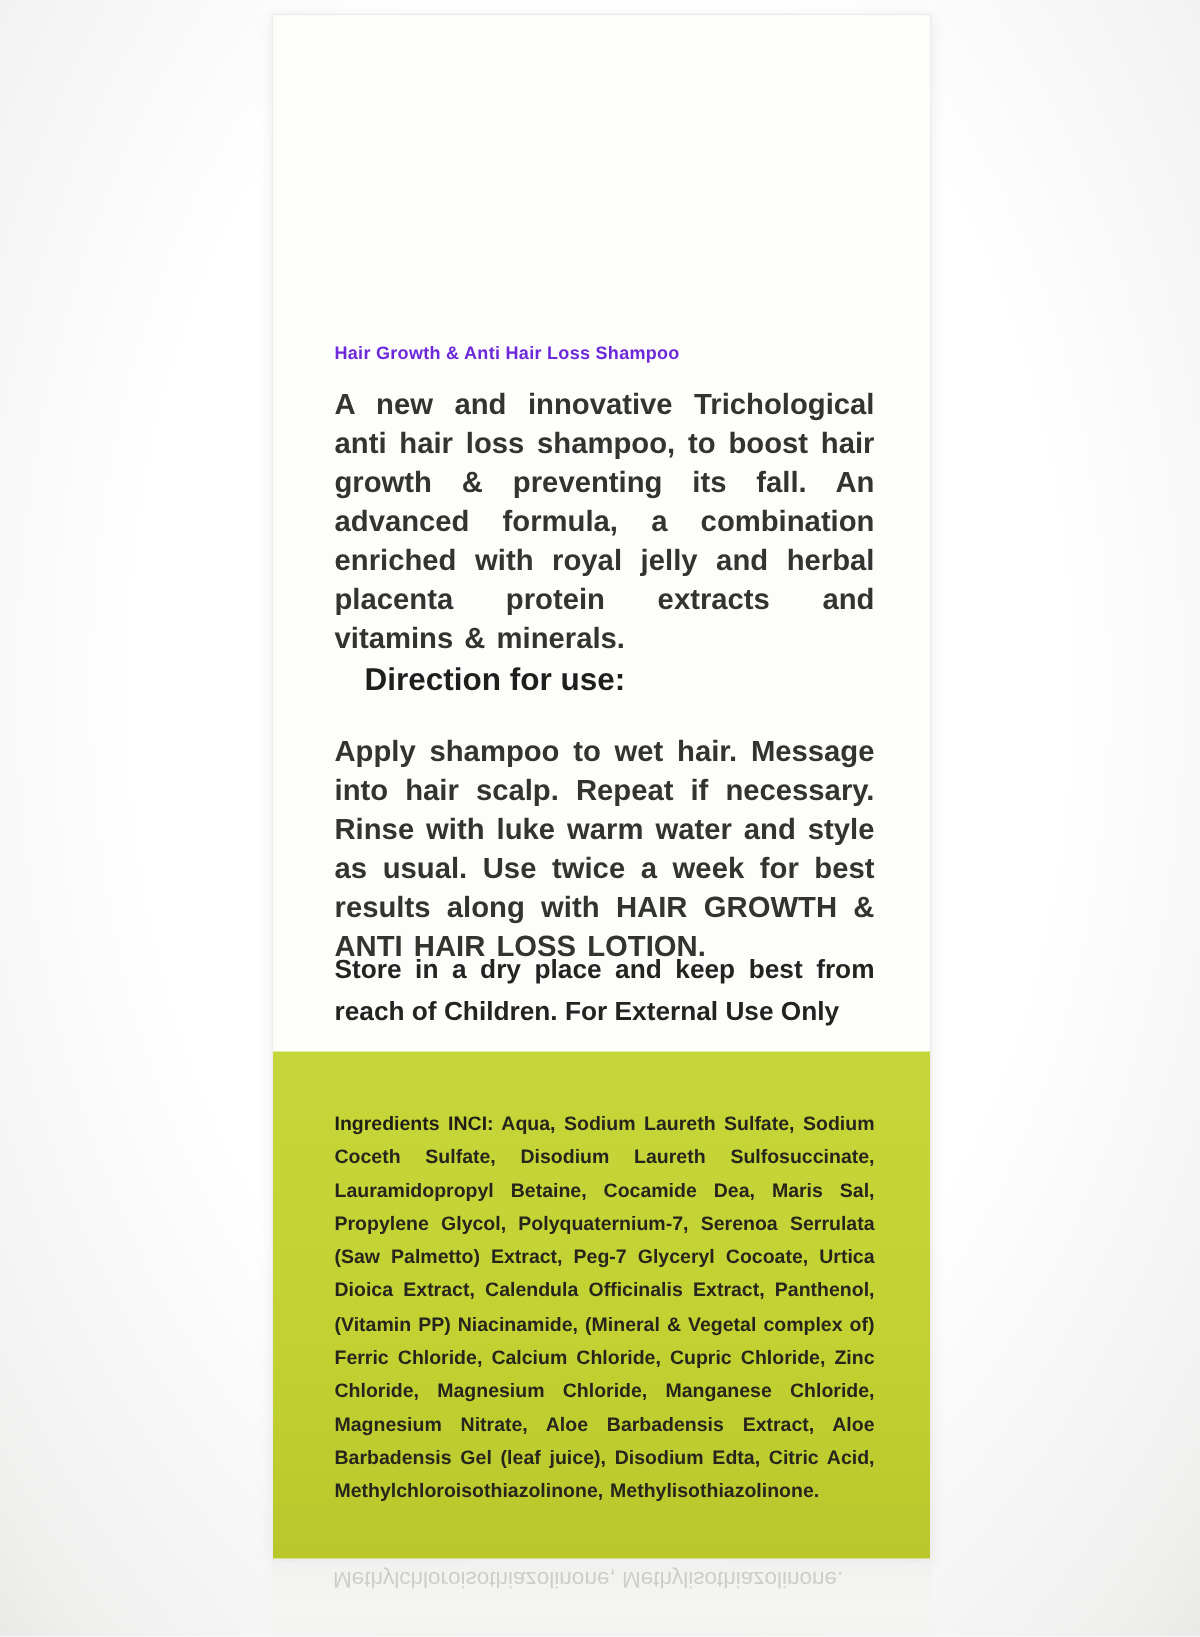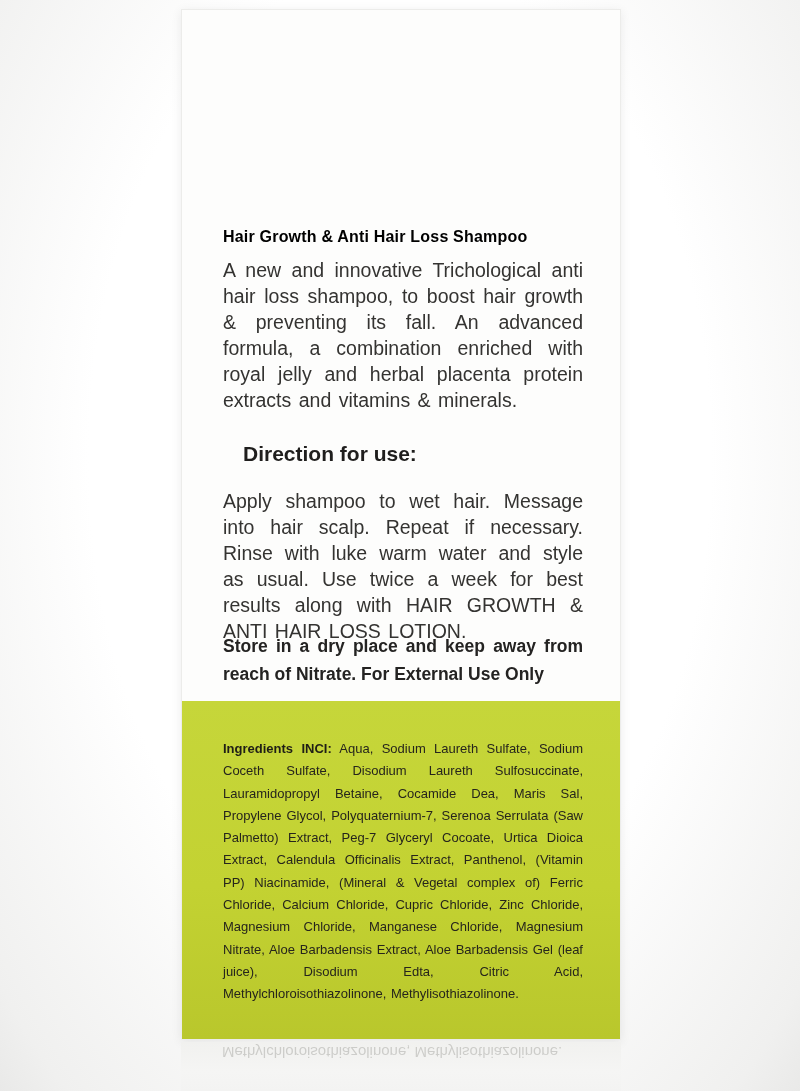--- a/index.html
+++ b/index.html
@@ -34,27 +34,28 @@
     top: 691px;
     width: 100%;
     height: 338px;
     background: linear-gradient(180deg, #c6d63a 0%, #c3d232 55%, #b9c72c 100%);
   }
   .txt {
     position: absolute;
     left: 41px;
     width: 360px;
     color: #2e2d2b;
+    font-weight: bold;
   }
   .product-title {
     top: 218px;
-    font-size: 16px;
+    font-size: 12px;
     font-weight: bold;
     letter-spacing: 0.2px;
-    color: #000000;
+    color: #6d28d9;
   }
   .product-desc {
     top: 247px;
     font-size: 19.5px;
     line-height: 26px;
     text-align: justify;
     word-spacing: 2px;
     color: #343331;
   }
   .dir-heading {
@@ -121,21 +122,21 @@
 <div class="box">
 
   <div class="txt product-title">Hair Growth &amp; Anti Hair Loss Shampoo</div>
 
   <div class="txt product-desc">A new and innovative Trichological anti hair loss shampoo,  to boost hair growth &amp; preventing its fall. An advanced formula,  a combination enriched with royal jelly and herbal placenta protein extracts and vitamins &amp; minerals.</div>
 
   <div class="txt dir-heading">Direction for use:</div>
 
   <div class="txt dir-body">Apply shampoo to wet hair. Message into hair scalp. Repeat if necessary. Rinse with luke warm water and style as usual. Use twice a week for best results along with  HAIR GROWTH &amp; ANTI HAIR LOSS LOTION.</div>
 
-  <div class="txt storage">Store in a dry place and keep away from reach of Nitrate. For External Use Only</div>
+  <div class="txt storage">Store in a dry place and keep best from reach of Children. For External Use Only</div>
 
   <div class="box-green">
     <div class="txt ingredients" style="top:37px;">
       <strong>Ingredients INCI:</strong><span> Aqua, Sodium Laureth Sulfate, Sodium Coceth Sulfate, Disodium Laureth Sulfosuccinate, Lauramidopropyl Betaine, Cocamide Dea, Maris Sal, Propylene Glycol, Polyquaternium-7, Serenoa Serrulata (Saw Palmetto) Extract, Peg-7 Glyceryl Cocoate, Urtica Dioica Extract, Calendula Officinalis Extract, Panthenol, (Vitamin PP) Niacinamide, (Mineral &amp; Vegetal complex of) Ferric Chloride, Calcium Chloride, Cupric Chloride, Zinc Chloride, Magnesium Chloride, Manganese Chloride, Magnesium Nitrate, Aloe Barbadensis Extract, Aloe Barbadensis Gel (leaf juice), Disodium Edta, Citric Acid, Methylchloroisothiazolinone, Methylisothiazolinone.</span>
     </div>
   </div>
 
 </div>
 
 <div class="reflection">

